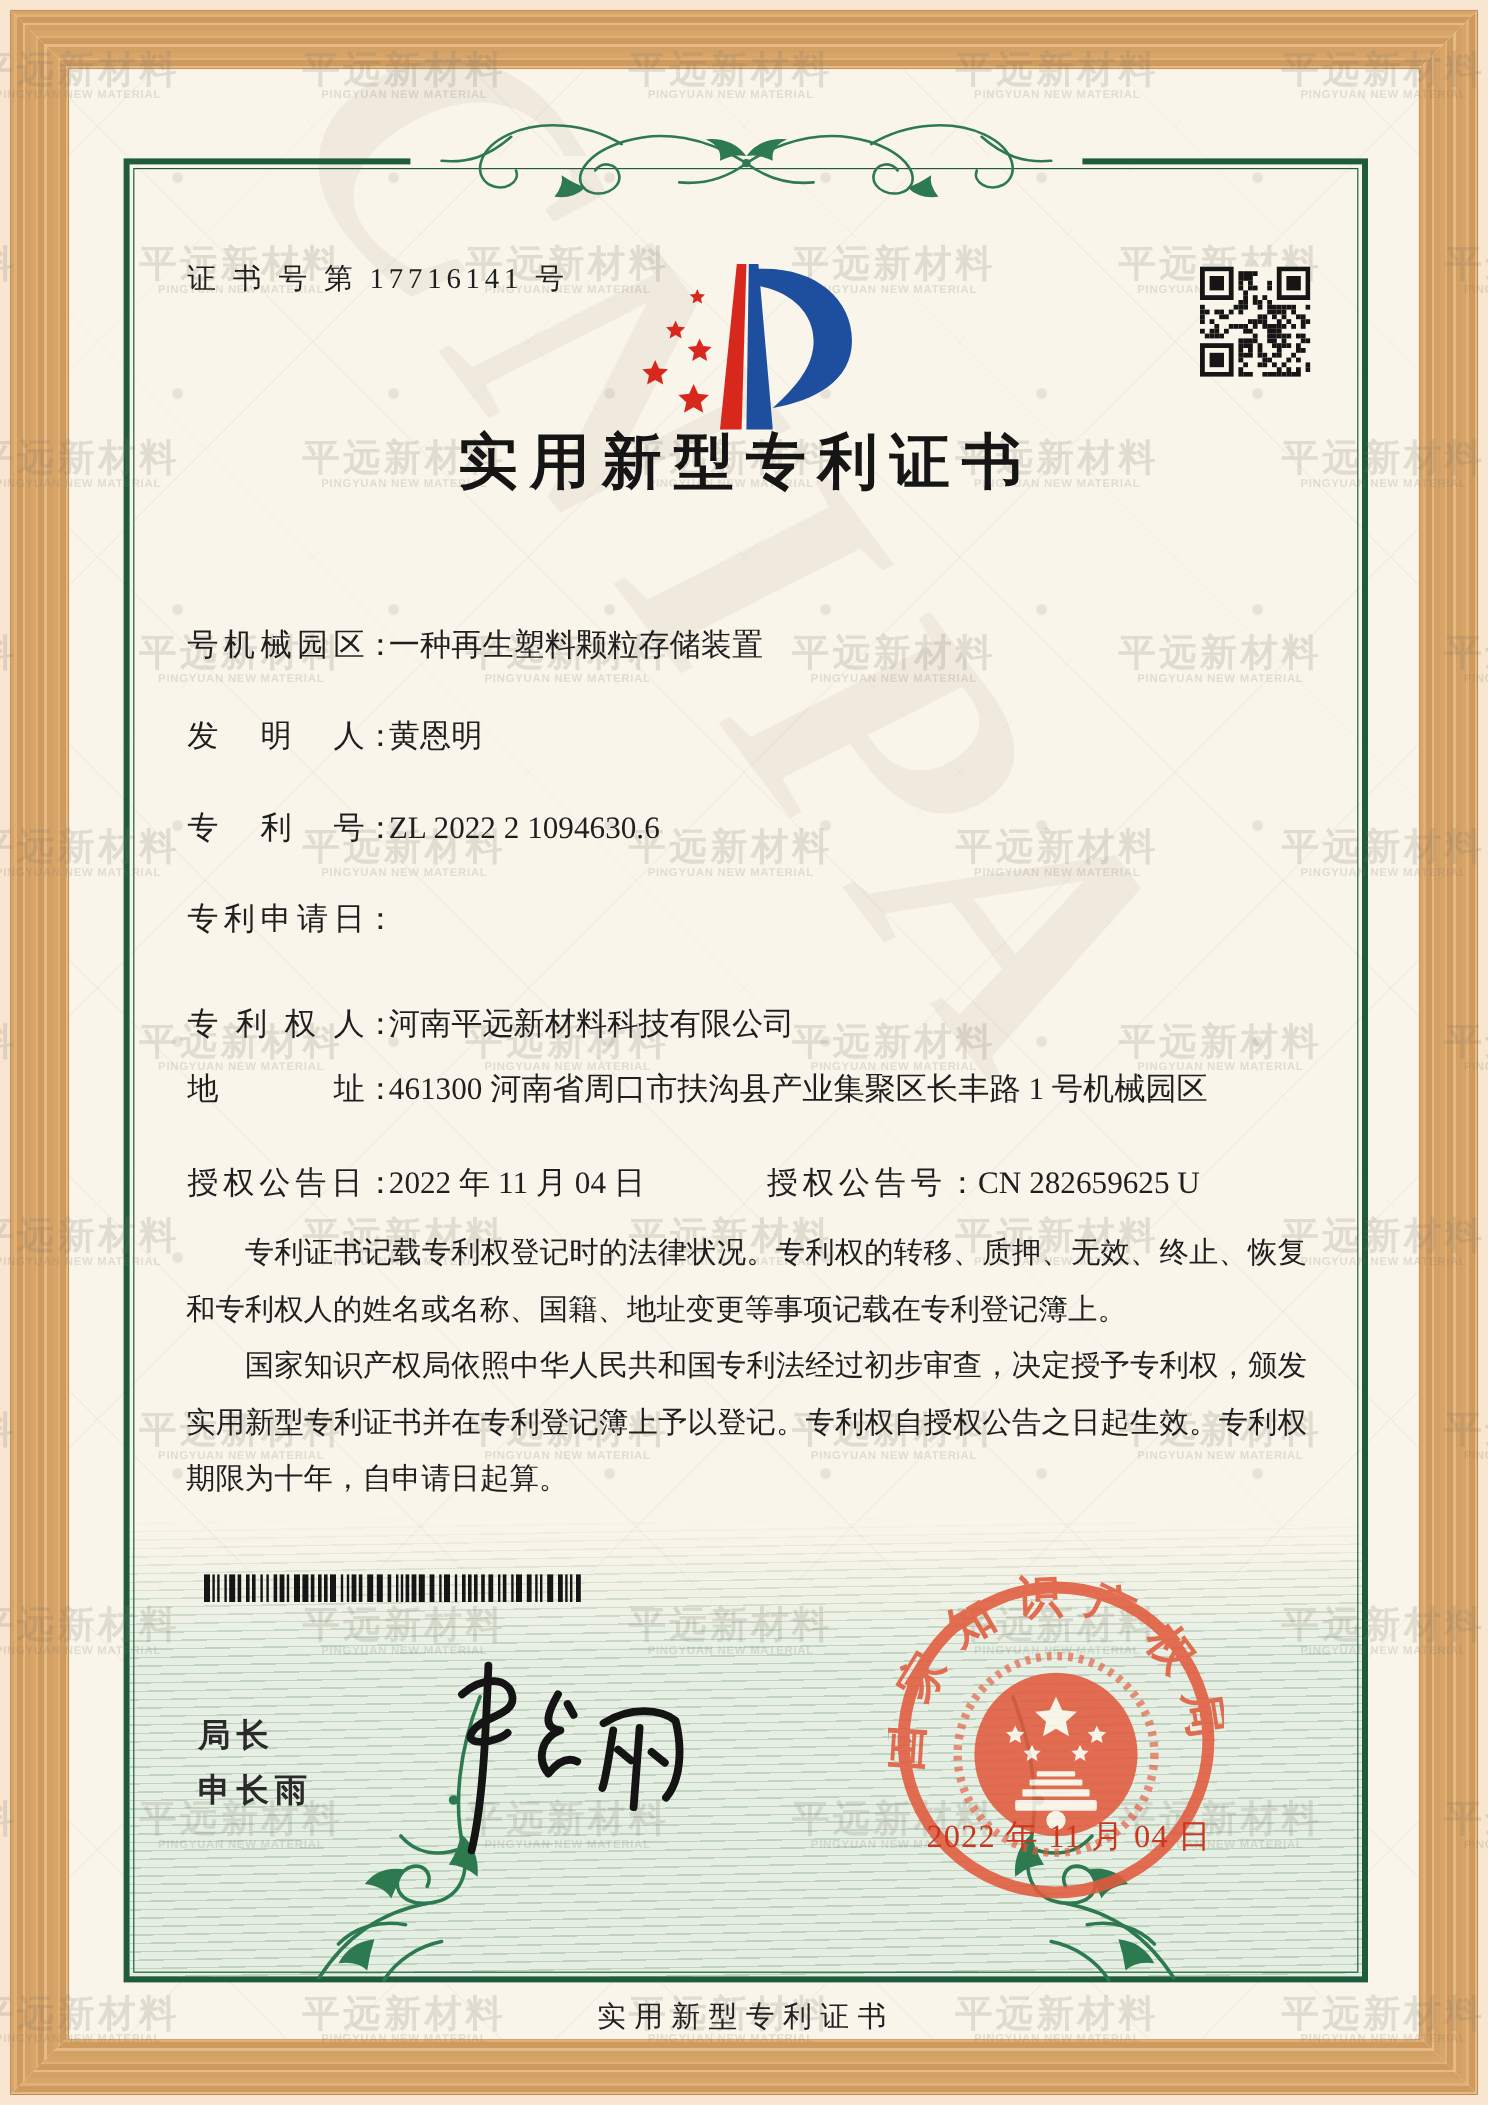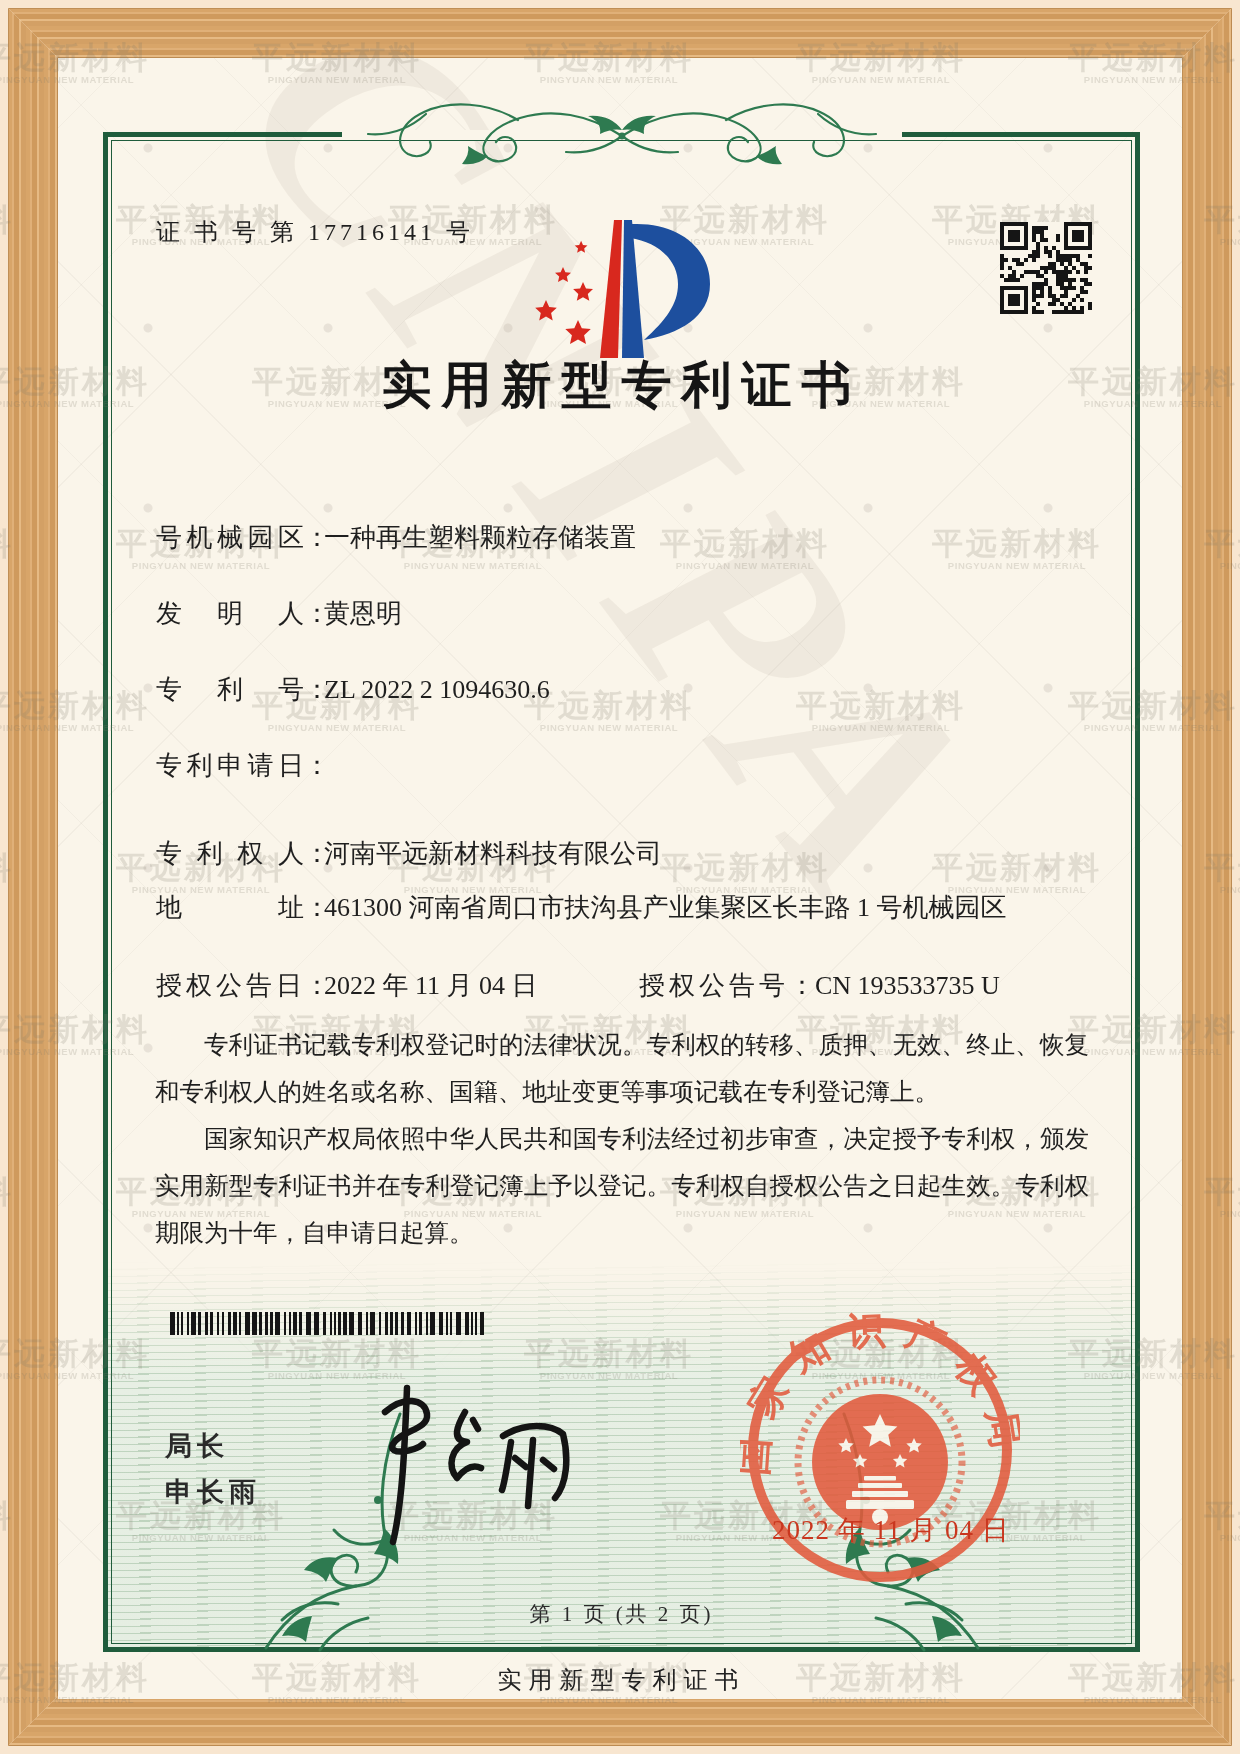--- a/index.html
+++ b/index.html
@@ -646,21 +646,21 @@
     <span class="f-label">地址</span>
       <span class="f-colon">：</span>
       <span class="f-value">461300 河南省周口市扶沟县产业集聚区长丰路 1 号机械园区</span>
   </div>
 
   <div class="field-row" style="top:966px">
     <span class="f-label" style="letter-spacing:2px">授权公告日</span>
       <span class="f-colon">：</span>
       <span class="f-value">2022 年 11 月 04 日</span>
     <span class="pair2">
-      <span class="p2-label">授权公告号</span><span>：</span><span>CN 193533735 U</span>
+      <span class="p2-label">授权公告号</span><span>：</span><span>CN 282659625 U</span>
     </span>
   </div>
 
   <div class="paras">
     <p>专利证书记载专利权登记时的法律状况。专利权的转移、质押、无效、终止、恢复和专利权人的姓名或名称、国籍、地址变更等事项记载在专利登记簿上。</p>
     <p>国家知识产权局依照中华人民共和国专利法经过初步审查，决定授予专利权，颁发实用新型专利证书并在专利登记簿上予以登记。专利权自授权公告之日起生效。专利权期限为十年，自申请日起算。</p>
   </div>
 
   <div class="barcode" id="barcode"><i style="width: 5px; margin-right: 2px;"></i><i style="width: 2px; margin-right: 2px;"></i><i style="width: 2px; margin-right: 4px;"></i><i style="width: 2px; margin-right: 2px;"></i><i style="width: 5px; margin-right: 2px;"></i><i style="width: 3px; margin-right: 4px;"></i><i style="width: 3px; margin-right: 2px;"></i><i style="width: 3px; margin-right: 4px;"></i><i style="width: 2px; margin-right: 3px;"></i><i style="width: 2px; margin-right: 4px;"></i><i style="width: 3px; margin-right: 2px;"></i><i style="width: 4px; margin-right: 2px;"></i><i style="width: 2px; margin-right: 4px;"></i><i style="width: 5px; margin-right: 2px;"></i><i style="width: 5px; margin-right: 2px;"></i><i style="width: 3px; margin-right: 3px;"></i><i style="width: 3px; margin-right: 2px;"></i><i style="width: 3px; margin-right: 2px;"></i><i style="width: 5px; margin-right: 4px;"></i><i style="width: 2px; margin-right: 3px;"></i><i style="width: 2px; margin-right: 2px;"></i><i style="width: 4px; margin-right: 2px;"></i><i style="width: 3px; margin-right: 4px;"></i><i style="width: 5px; margin-right: 3px;"></i><i style="width: 5px; margin-right: 4px;"></i><i style="width: 3px; margin-right: 4px;"></i><i style="width: 2px; margin-right: 2px;"></i><i style="width: 2px; margin-right: 2px;"></i><i style="width: 3px; margin-right: 2px;"></i><i style="width: 4px; margin-right: 2px;"></i><i style="width: 5px; margin-right: 4px;"></i><i style="width: 4px; margin-right: 4px;"></i><i style="width: 2px; margin-right: 2px;"></i><i style="width: 5px; margin-right: 4px;"></i><i style="width: 2px; margin-right: 4px;"></i><i style="width: 3px; margin-right: 2px;"></i><i style="width: 3px; margin-right: 2px;"></i><i style="width: 3px; margin-right: 3px;"></i><i style="width: 3px; margin-right: 3px;"></i><i style="width: 4px; margin-right: 4px;"></i><i style="width: 2px; margin-right: 2px;"></i><i style="width: 3px; margin-right: 4px;"></i><i style="width: 2px; margin-right: 2px;"></i><i style="width: 5px; margin-right: 4px;"></i><i style="width: 4px; margin-right: 3px;"></i><i style="width: 2px; margin-right: 2px;"></i><i style="width: 2px; margin-right: 4px;"></i><i style="width: 5px; margin-right: 4px;"></i><i style="width: 4px; margin-right: 2px;"></i><i style="width: 2px; margin-right: 2px;"></i><i style="width: 2px; margin-right: 3px;"></i><i style="width: 4px; margin-right: 4px;"></i></div>
 
@@ -699,15 +699,14 @@
         <rect x="124" y="166" width="32" height="4.5" rx="1"></rect>
         <rect x="118" y="173" width="44" height="5" rx="1"></rect>
         <rect x="112" y="181" width="56" height="6" rx="1"></rect>
         <rect x="106" y="190" width="68" height="9" rx="1.5"></rect>
         <circle cx="140" cy="207" r="8"></circle>
       </g>
     </g>
   </svg>
   <div class="seal-date">2022 年 11 月 04 日</div>
 
-  <div class="page-footer">第 1 页 (共 2 页)</div>
   <div class="cont-note">实用新型专利证书</div>
 </div>
 
 </body></html>

